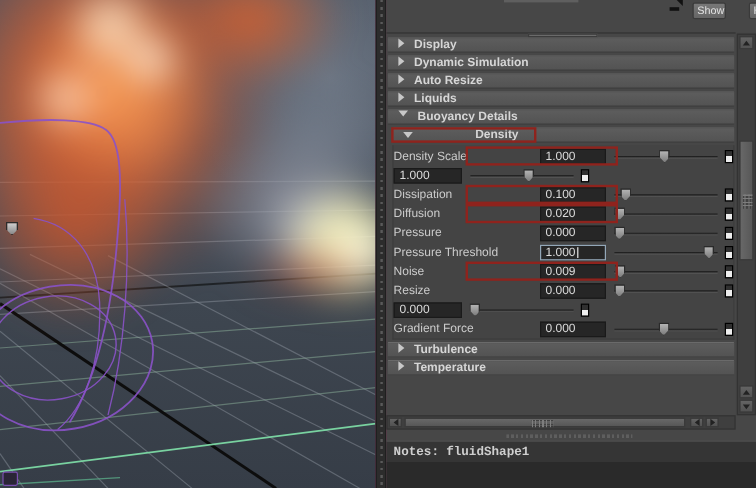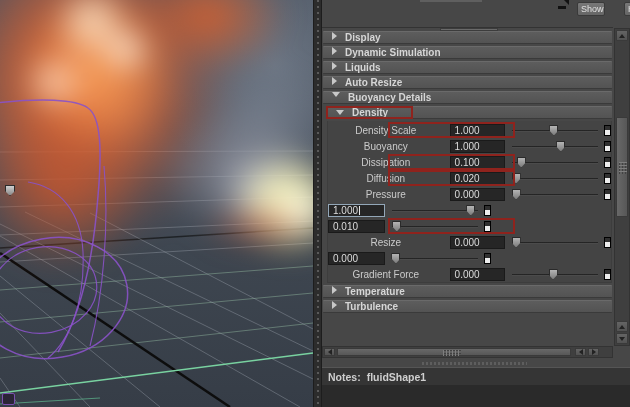--- a/index.html
+++ b/index.html
@@ -60,27 +60,27 @@
     border-top:1px solid #333;background:#474747;overflow:hidden;padding-top:3px;}
   .scroll-sliver{position:absolute;left:118px;top:0;width:58px;height:3px;background:#6a6a6a;border:1px solid #3c3c3c;}
 
   .sec{height:13px;margin:0 1px 2px 1px;background:linear-gradient(#5d5d5d,#535353);
     border-top:1px solid #6a6a6a;border-bottom:1px solid #3a3a3a;border-radius:1px;
     display:flex;align-items:flex-start;font-size:10px;font-weight:bold;color:#d6d6d6;}
   .sec .arr{margin:0 8px 0 9px;}
   .tri-r{width:0;height:0;border-left:5px solid #c8c8c8;border-top:4px solid transparent;border-bottom:4px solid transparent;}
   .tri-d{width:0;height:0;border-top:5px solid #c8c8c8;border-left:4px solid transparent;border-right:4px solid transparent;}
   .sec-sub{margin-left:5px;margin-right:1px;}
-  .hl-wrap{display:flex;align-items:center;height:100%;padding-right:24px;}
+  .hl-wrap{display:flex;align-items:center;height:100%;padding-right:14px;gap:44px;}
   .hl-wrap.hl-on{outline:2px solid #8f231d;outline-offset:-1px;}
 
   .density-body{position:relative;background:#444;margin:1px 1px 2px 5px;padding-top:1px;
     border:1px solid #3d3d3d;border-top:none;}
   .row{position:relative;display:flex;align-items:center;height:16px;padding-left:0;}
-  .row-label{width:125px;text-align:center;padding-right:6px;font-size:10px;color:#cbcbcb;white-space:nowrap;}
+  .row-label{width:125px;text-align:left;padding-right:6px;font-size:10px;color:#cbcbcb;white-space:nowrap;}
   .row-field{position:relative;width:57px;height:13px;background:#262626;border:1px solid #1a1a1a;
     color:#dcdcdc;font-size:10px;line-height:11px;padding-left:4px;display:flex;align-items:center;}
   .caret{display:none;width:1px;height:9px;background:#e8e8e8;margin-left:1px;}
   .row.focused .row-field{border:1px solid #93a7b8;}
   .row.focused .caret{display:inline-block;}
   .row-slider{position:relative;flex:0 0 86px;height:13px;margin-left:7px;}
   .track{position:absolute;left:0;right:0;top:6px;height:2px;background:linear-gradient(#111,#5e5e5e);}
   .handle{position:absolute;top:1px;width:9px;height:11px;
     background:linear-gradient(#b4b4b4,#7c7c7c);border:1px solid #2a2a2a;
     clip-path:polygon(0 0,100% 0,100% 55%,50% 100%,0 55%);}
@@ -119,21 +119,21 @@
     background:linear-gradient(#686868,#575757);border:1px solid #3a3a3a;}
   .hs-thumb::after{content:"";position:absolute;left:105px;top:1px;width:18px;height:6px;
     background:repeating-linear-gradient(90deg,#7e7e7e 0 1px,transparent 1px 3px),
                repeating-linear-gradient(180deg,#424242 0 1px,transparent 1px 3px);}
 
   
   .notes-sep{position:absolute;left:0;top:359px;width:100%;height:8px;}
   .notes-grip{position:absolute;left:100px;top:3px;width:105px;height:3px;
     background:repeating-linear-gradient(90deg,#5e5e5e 0 2px,transparent 2px 4px);}
   .notes-bar{position:absolute;left:0;top:367px;width:100%;height:18px;background:#353535;
-    border-top:1px solid #555;display:flex;align-items:center;font-size:10.5px;font-weight:bold;color:#cfcfcf;}
+    border-top:1px solid #555;display:flex;align-items:center;font-size:10.5px;font-weight:bold;color:#cfcfcf;font-family:Liberation Mono, monospace;}
   .notes-bar span{margin-left:6px;}
   .notes-body{position:absolute;left:0;top:385px;width:100%;height:22px;background:#2a2a2a;}
 </style>
 </head>
 <body>
 
 <div class="stage">
 
   <div class="viewport">
     <svg class="vp-svg" width="313" height="407">
@@ -221,25 +221,25 @@
       <div class="sec">
         <span class="arr tri-r"></span>
         <span>Display</span>
       </div>
       <div class="sec">
         <span class="arr tri-r"></span>
         <span>Dynamic Simulation</span>
       </div>
       <div class="sec">
         <span class="arr tri-r"></span>
+        <span>Auto Resize</span>
+      </div>
+      <div class="sec">
+        <span class="arr tri-r"></span>
         <span>Liquids</span>
-      </div>
-      <div class="sec">
-        <span class="arr tri-r"></span>
-        <span>Auto Resize</span>
       </div>
       <div class="sec">
         <span class="arr tri-d"></span>
         <span>Buoyancy Details</span>
       </div>
 
       <div class="sec sec-sub">
         <span class="hl-wrap hl-on">
           <span class="arr tri-d"></span>
           <span>Density</span>
@@ -255,21 +255,20 @@
             </span>
           <span class="row-slider">
               <span class="track"></span>
               <span class="handle" style="left: calc(48% - 4px);"></span>
             </span>
           <span class="keybox"></span>
           <span class="hl-box"></span>
         </div>
 
         <div class="row">
-          <span class="row-label">Buoyancy</span>
           <span class="row-field">
               <span>1.000</span>
             </span>
           <span class="row-slider">
               <span class="track"></span>
               <span class="handle" style="left: calc(56% - 4px);"></span>
             </span>
           <span class="keybox"></span>
 
         </div>
@@ -307,35 +306,37 @@
             </span>
           <span class="row-slider">
               <span class="track"></span>
               <span class="handle" style="left: calc(4% - 4px);"></span>
             </span>
           <span class="keybox"></span>
 
         </div>
 
         <div class="row focused">
+          <span class="row-label">Pressure Threshold</span>
           <span class="row-field">
               <span>1.000</span>
               <span class="caret"></span>
             </span>
           <span class="row-slider">
               <span class="track"></span>
               <span class="handle" style="left: calc(91% - 4px);"></span>
             </span>
           <span class="keybox"></span>
 
         </div>
 
         <div class="row hl-on">
-          <span class="row-field">
-              <span>0.010</span>
+          <span class="row-label">Noise</span>
+          <span class="row-field">
+              <span>0.009</span>
             </span>
           <span class="row-slider">
               <span class="track"></span>
               <span class="handle" style="left: calc(5% - 4px);"></span>
             </span>
           <span class="keybox"></span>
           <span class="hl-box"></span>
         </div>
 
         <div class="row">
@@ -372,25 +373,25 @@
               <span class="track"></span>
               <span class="handle" style="left: calc(47% - 4px);"></span>
             </span>
           <span class="keybox"></span>
 
         </div>
       </div>
 
       <div class="sec">
         <span class="arr tri-r"></span>
+        <span>Turbulence</span>
+      </div>
+      <div class="sec">
+        <span class="arr tri-r"></span>
         <span>Temperature</span>
-      </div>
-      <div class="sec">
-        <span class="arr tri-r"></span>
-        <span>Turbulence</span>
       </div>
     </div>
 
     <div class="vscroll">
       <div class="vs-btn vs-up">
           <span class="tri-u-s"></span>
         </div>
       <div class="vs-thumb"></div>
       <div class="vs-btn vs-up2">
           <span class="tri-u-s"></span>

